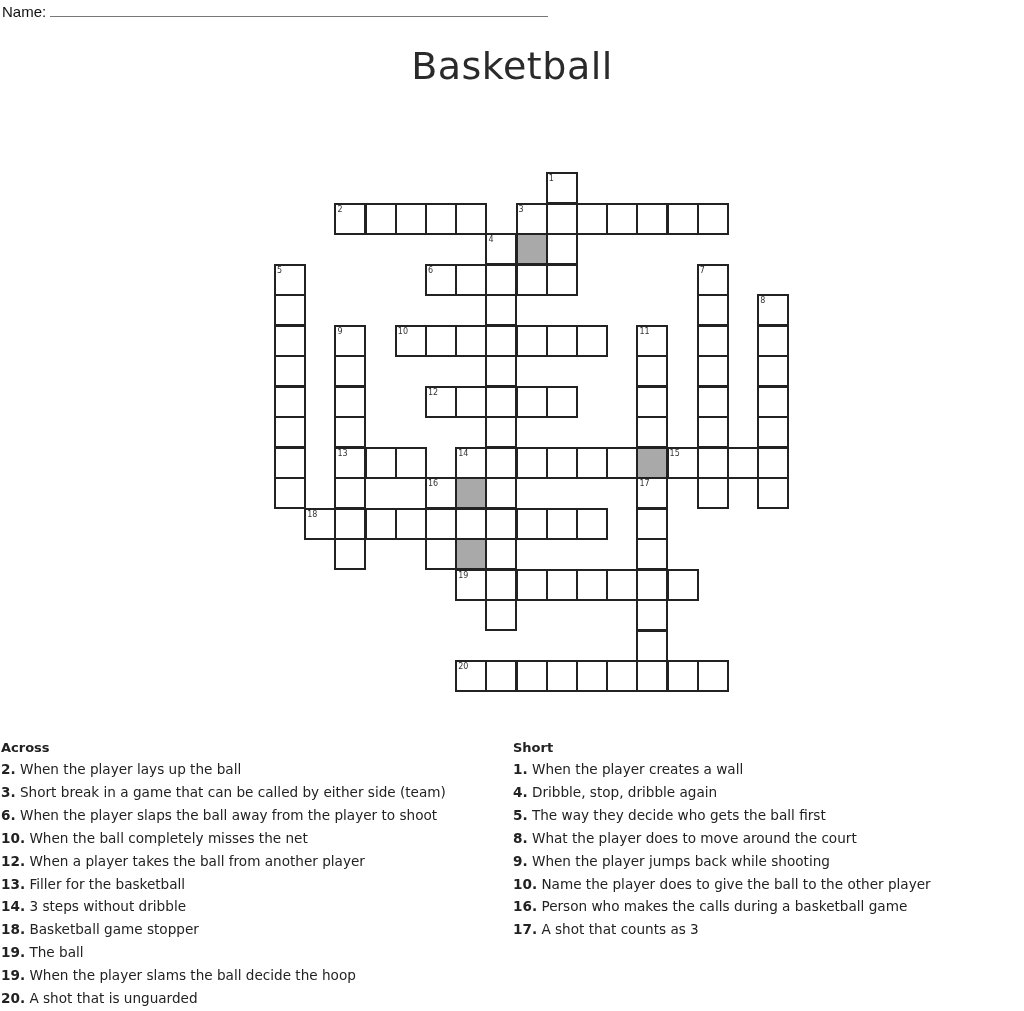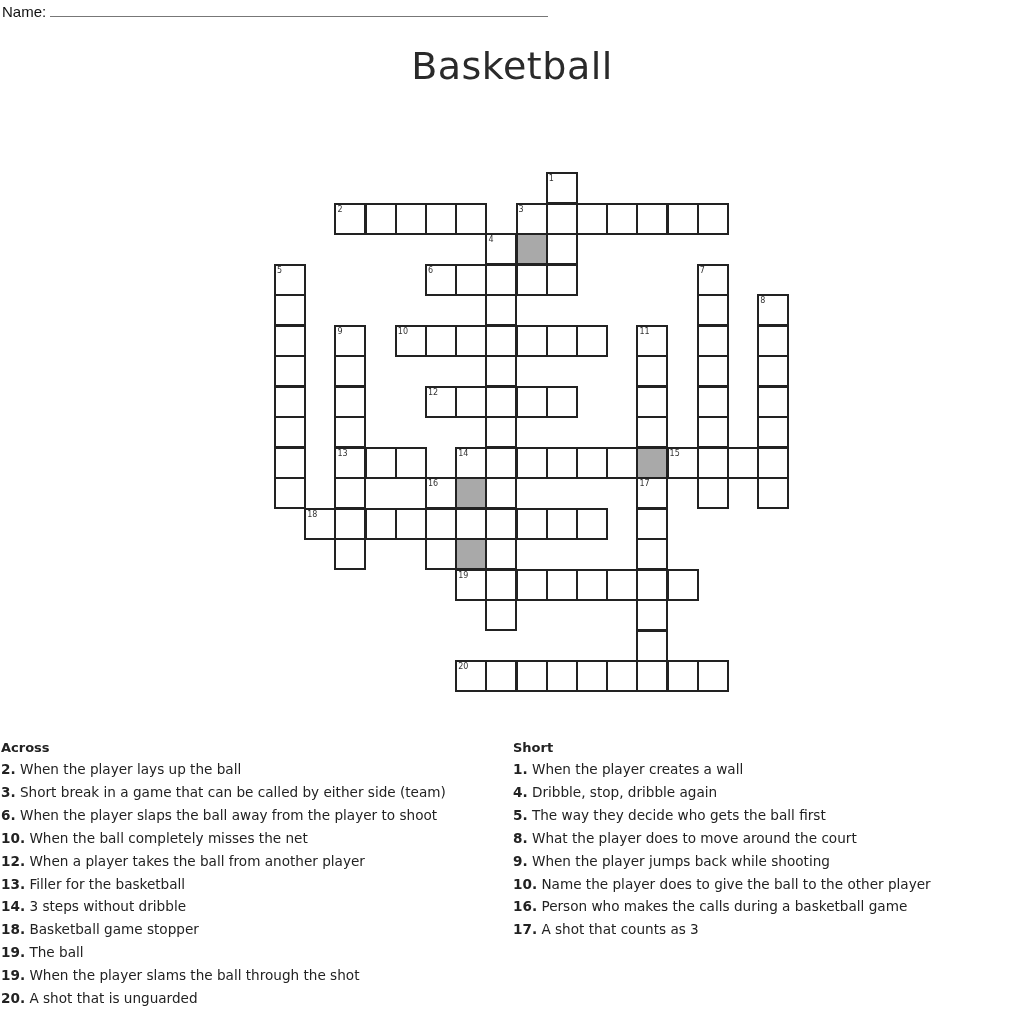--- a/index.html
+++ b/index.html
@@ -193,21 +193,21 @@
   <h3>Across</h3>
 <div class="clue"><b>2.</b> <span>When the player lays up the ball</span></div>
     <div class="clue"><b>3.</b> <span>Short break in a game that can be called by either side (team)</span></div>
     <div class="clue"><b>6.</b> <span>When the player slaps the ball away from the player to shoot</span></div>
     <div class="clue"><b>10.</b> <span>When the ball completely misses the net</span></div>
     <div class="clue"><b>12.</b> <span>When a player takes the ball from another player</span></div>
     <div class="clue"><b>13.</b> <span>Filler for the basketball</span></div>
     <div class="clue"><b>14.</b> <span>3 steps without dribble</span></div>
     <div class="clue"><b>18.</b> <span>Basketball game stopper</span></div>
     <div class="clue"><b>19.</b> <span>The ball</span></div>
-    <div class="clue"><b>19.</b> <span>When the player slams the ball through the shot</span></div>
+    <div class="clue"><b>19.</b> <span>When the player slams the ball decide the hoop</span></div>
     <div class="clue"><b>20.</b> <span>A shot that is unguarded</span></div>
   </div>
 
 <div class="clues down" id="down">
   <h3>Short</h3>
 <div class="clue"><b>1.</b> <span>When the player creates a wall</span></div>
     <div class="clue"><b>4.</b> <span>Dribble, stop, dribble again</span></div>
     <div class="clue"><b>5.</b> <span>The way they decide who gets the ball first</span></div>
     <div class="clue"><b>8.</b> <span>What the player does to move around the court</span></div>
     <div class="clue"><b>9.</b> <span>When the player jumps back while shooting</span></div>

